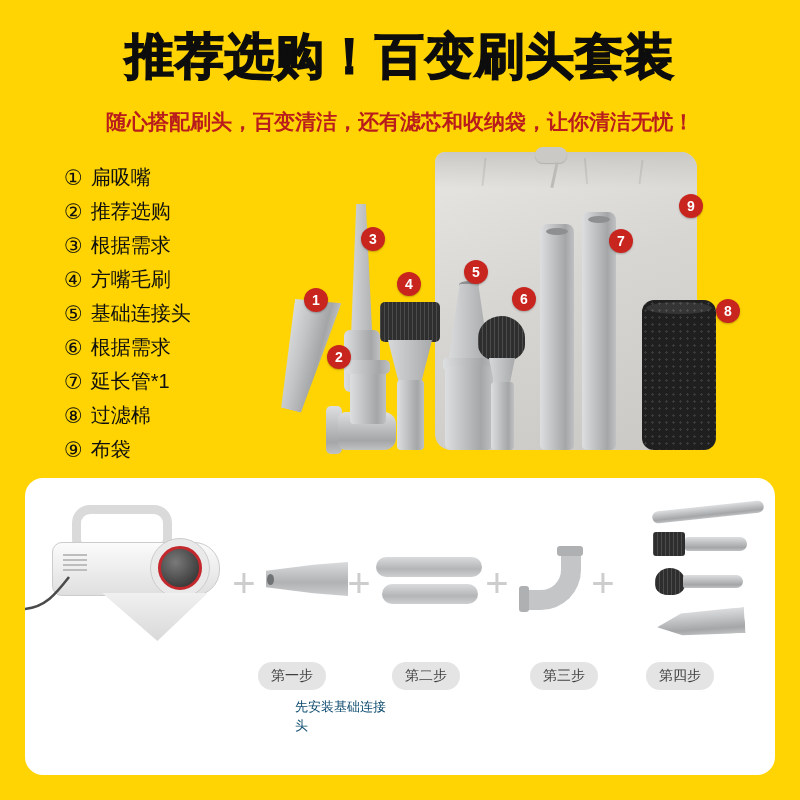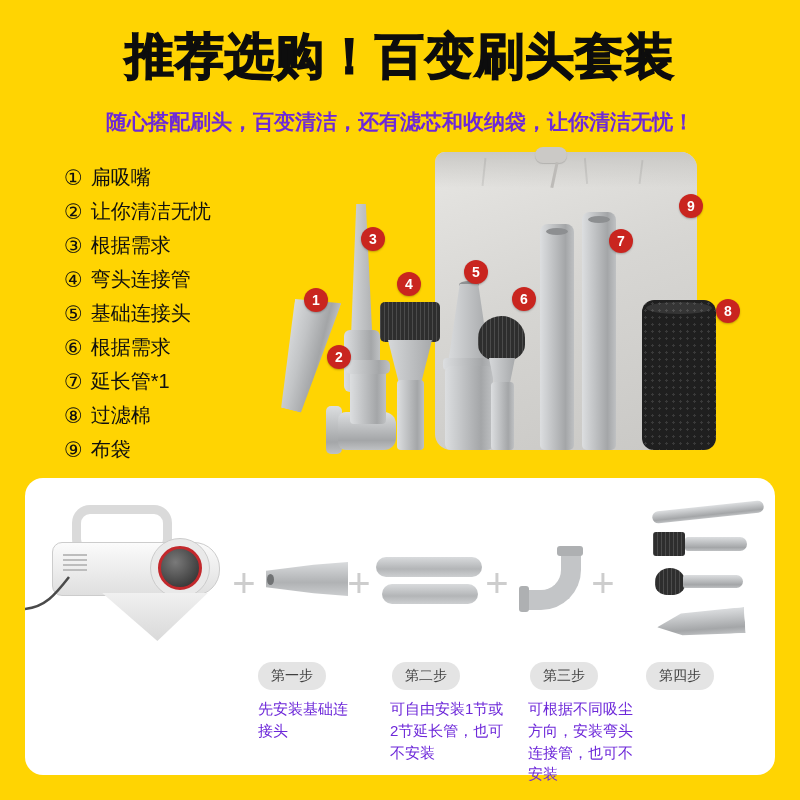--- a/index.html
+++ b/index.html
@@ -3,62 +3,62 @@
 <meta charset="utf-8">
 <style>
   html,body{margin:0;padding:0;}
   body{font-family:"Liberation Sans","DejaVu Sans",sans-serif;background:#ffffff;}
   .page{position:relative;width:800px;height:800px;background:#FFD402;overflow:hidden;}
   .page *{box-sizing:border-box;}
   .abs{position:absolute;}
   .title{position:absolute;top:24px;left:0;width:100%;text-align:center;
          font-size:49px;font-weight:900;color:#0d0d0d;letter-spacing:1px;-webkit-text-stroke:1.5px #0d0d0d;}
   .subtitle{position:absolute;top:108px;left:0;width:100%;text-align:center;
-            font-size:21px;font-weight:700;color:#6d28d9;}
+            font-size:21px;font-weight:700;color:#b91c1c;}
   .parts-list{position:absolute;left:64px;top:166px;margin:0;padding:0;list-style:none;
               font-size:20px;color:#101010;}
   .parts-list li{margin-bottom:11px;display:flex;align-items:center;gap:8px;font-weight:500;height:23px;}
   .pnum{font-size:21px;}
   .scene{position:absolute;left:0;top:0;width:800px;height:800px;}
   .metal-v{background:linear-gradient(90deg,#dcdee0 0%,#c6c8ca 30%,#a4a6a8 75%,#bfc1c3 100%);}
   .metal-h{background:linear-gradient(180deg,#dcdee0 0%,#c6c8ca 30%,#a4a6a8 75%,#bfc1c3 100%);}
   .bristle{background-color:#2e2e2e;background-image:repeating-linear-gradient(90deg,rgba(255,255,255,0.14) 0px,rgba(255,255,255,0.14) 1px,transparent 1px,transparent 4px);}
   .marker{position:absolute;width:24px;height:24px;border-radius:50%;background:#C9251F;color:#fff;
           font-size:14px;font-weight:700;display:flex;align-items:center;justify-content:center;
           box-shadow:0 1px 2px rgba(0,0,0,.25);z-index:5;}
   .panel{position:absolute;left:25px;top:478px;width:750px;height:297px;background:#ffffff;border-radius:18px;}
   .plus{position:absolute;font-size:40px;line-height:38px;color:#cdcdcd;font-weight:400;width:30px;text-align:center;}
   .step-badge{position:absolute;background:#e4e4e4;color:#3f3f3f;font-size:14px;padding:5px 13px;
               border-radius:15px;font-weight:500;white-space:nowrap;}
-  .step-desc{position:absolute;font-size:15px;line-height:1.45;color:#6d28d9;}
+  .step-desc{position:absolute;font-size:13px;line-height:1.45;color:#0c4a6e;margin-left:37px;}
 </style>
 </head>
 <body>
 
 <div class="page">
 
   <div class="title">推荐选购！百变刷头套装</div>
   <div class="subtitle">随心搭配刷头，百变清洁，还有滤芯和收纳袋，让你清洁无忧！</div>
 
   <ul class="parts-list">
     <li>
         <span class="pnum">①</span>
         <span>扁吸嘴</span>
       </li>
     <li>
         <span class="pnum">②</span>
-        <span>让你清洁无忧</span>
+        <span>推荐选购</span>
       </li>
     <li>
         <span class="pnum">③</span>
         <span>根据需求</span>
       </li>
     <li>
         <span class="pnum">④</span>
-        <span>弯头连接管</span>
+        <span>方嘴毛刷</span>
       </li>
     <li>
         <span class="pnum">⑤</span>
         <span>基础连接头</span>
       </li>
     <li>
         <span class="pnum">⑥</span>
         <span>根据需求</span>
       </li>
     <li>
@@ -185,17 +185,15 @@
       <div class="abs metal-h" style="left:658px;top:97px;width:60px;height:13px;border-radius:3px 7px 7px 3px;"></div>
       <div class="abs metal-h" style="left:632px;top:132px;width:88px;height:26px;clip-path:polygon(0 55%,28% 8%,100% 0,100% 100%,28% 92%);transform:rotate(-4deg);"></div>
     </div>
 
     <div class="step-badge" style="left:233px;top:184px;">第一步</div>
     <div class="step-badge" style="left:367px;top:184px;text-align:right;">第二步</div>
     <div class="step-badge" style="left:505px;top:184px;font-family:Liberation Mono, monospace;">第三步</div>
     <div class="step-badge" style="left:621px;top:184px;">第四步</div>
 
     <div class="step-desc" style="left:233px;top:220px;width:92px;">先安装基础连接头</div>
-    <div class="step-desc" style="left:365px;top:220px;width:116px;">可自由安装1节或2节延长管，也可不安装</div>
-    <div class="step-desc" style="left:503px;top:220px;width:116px;">可根据不同吸尘方向，安装弯头连接管，也可不安装</div>
 
   </div>
 </div>
 
 </body></html>

